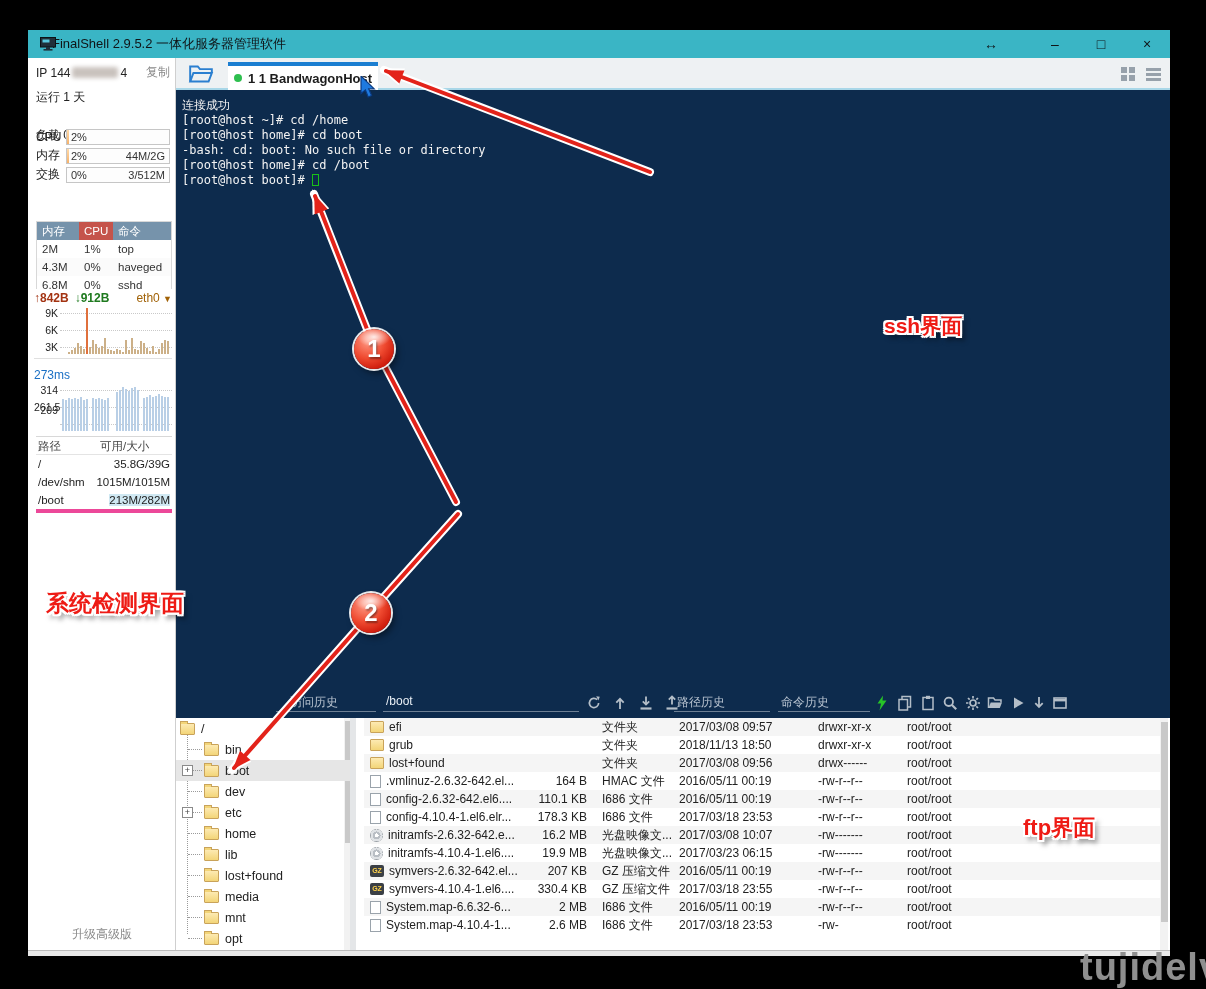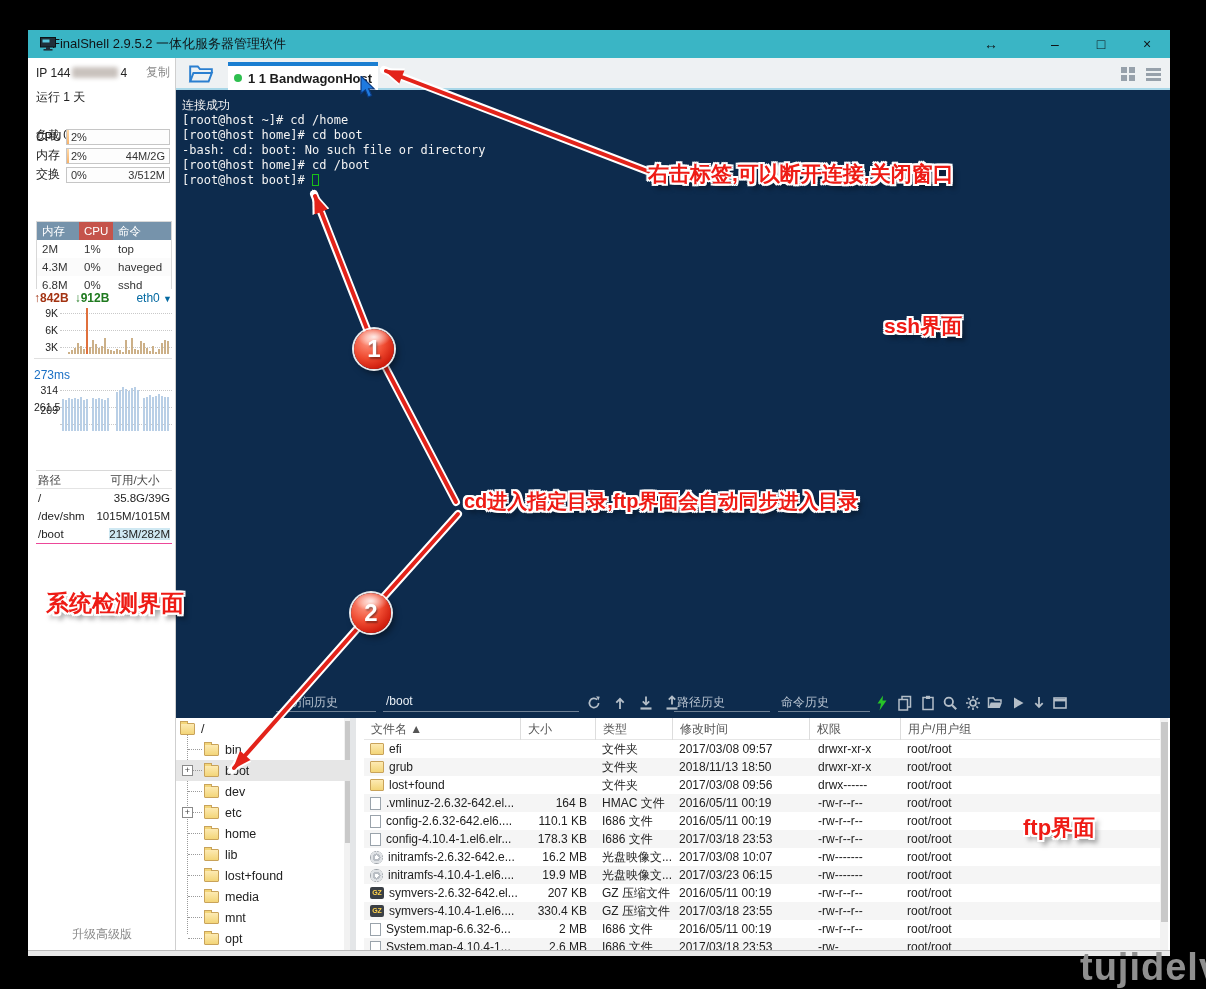--- a/index.html
+++ b/index.html
@@ -31,31 +31,31 @@
 .prow{display:flex;height:18px;line-height:18px}
 .prow.h span{color:#fff;background:#7693ab;padding-left:5px}
 .prow.h span.red{background:#c5544b}
 .prow span{font-size:11.5px;padding-left:5px;color:#333}
 .pc0{width:42px}.pc1{width:34px}.pc2{flex:1}
 .prow:not(.h):nth-child(odd){background:#fbfbfb}
 .graph{position:absolute;left:6px;width:138px;background:#fff}
 #netg{top:231px;height:70px;border-bottom:1px solid #e0e0e0}
 #netg .hdr{display:flex;gap:6px;font-size:12px;height:18px;align-items:center}
 .up-stat{color:#a33312;font-weight:bold}.down-stat{color:#1f7a1f;font-weight:bold}
-.iface{margin-left:auto;color:#0369a1}
+.iface{margin-left:auto;color:#a16207}
 .plot{position:relative;height:48px;overflow:hidden}
 .gline{position:absolute;left:26px;right:0;border-top:1px dotted #c9c9c9}
 .glbl{position:absolute;left:0;width:24px;text-align:right;font-size:10.5px;color:#222;transform:translateY(-6px)}
 .bars{position:absolute;left:28px;right:2px;bottom:1px;top:0;display:flex;align-items:flex-end;gap:1px}
 .bars i{display:block;width:2px;background:#ccb088}
 .bars i.spike{background:#e0703c}
 #pingg{top:310px;height:76px}
 #pingg .lat{font-size:12px;color:#1a6fc4;height:16px}
 #pingg .bars i{background:#b9cfe6;width:2px}
-#disk{top:412px;left:8px;width:136px;position:absolute;border-top:1px solid #d8d8d8;border-bottom:1px solid #ec4899}
+#disk{top:378px;left:8px;width:136px;position:absolute;border-top:1px solid #d8d8d8;border-bottom:4px solid #ec4899}
 .drow{display:flex;height:18px;line-height:18px;font-size:11.5px}
 .drow.h{color:#444;border-bottom:1px solid #e4e4e4}
 .drow .c0{width:58px;padding-left:2px}
 .drow .c1{flex:1;text-align:right;padding-right:2px}
 .drow .hl{background:#cfe8f2}
 #upgrade{top:868px;left:44px;color:#8a8a8a}
 
 #tabbar{left:176px;top:58px;width:994px;height:32px;background:#eef1f3;border-bottom:2px solid #a9d7e8}
 #folderbtn{position:absolute;left:12px;top:5px;width:26px;height:22px}
 #tab{position:absolute;left:52px;top:4px;width:150px;height:28px;background:#fff;border-top:4px solid #1b7ed1;
@@ -286,21 +286,21 @@
             <i style="height: 34.96px;"></i>
             <i style="height: 33.58px;"></i>
             <i style="height: 34.5px;"></i>
           </div>
         </div>
     </div>
 
     <div id="disk">
         <div class="drow h">
           <span class="c0">路径</span>
-          <span class="c1" style="text-align: center; padding-left: 6px;">可用/大小</span>
+          <span class="c1" style="text-align: left; padding-left: 6px;">可用/大小</span>
         </div>
         <div class="drow">
           <span class="c0">/</span>
           <span class="c1"><span>35.8G/39G</span></span>
         </div>
         <div class="drow">
           <span class="c0">/dev/shm</span>
           <span class="c1"><span>1015M/1015M</span></span>
         </div>
         <div class="drow">
@@ -477,28 +477,20 @@
           <span class="lab">mnt</span>
         </div>
         <div class="trow">
           <span class="thline"></span>
           <span class="fold" style="margin-left: 28px;"></span>
           <span class="lab">opt</span>
         </div>
       </div>
     <div id="files">
 
-    <div class="frow h">
-          <span>文件名 ▲</span>
-          <span>大小</span>
-          <span>类型</span>
-          <span>修改时间</span>
-          <span>权限</span>
-          <span>用户/用户组</span>
-        </div>
         <div class="frow">
           <span class="fc name">
             <span class="fico folder"></span>
             <span>efi</span>
           </span>
           <span class="fc size"></span>
           <span class="fc">文件夹</span>
           <span class="fc">2017/03/08 09:57</span>
           <span class="fc" style="padding-left: 9px;">drwxr-xr-x</span>
           <span class="fc">root/root</span>
@@ -656,19 +648,17 @@
       <line x1="650" y1="172" x2="386" y2="71" marker-end="url(#headR)"></line>
       <line x1="374" y1="347" x2="315" y2="196" marker-end="url(#headR)"></line>
       <line x1="376" y1="349" x2="456" y2="502"></line>
       <line x1="458" y1="514" x2="372" y2="610"></line>
       <line x1="371" y1="613" x2="234" y2="768" marker-end="url(#headR)"></line>
     </g>
   </svg>
 
   <div class="badge" style="left:354px;top:329px">1</div>
   <div class="badge" style="left:351px;top:593px">2</div>
-  <div class="red-note" style="left:648px;top:160px;font-size:21px">右击标签,可以断开连接,关闭窗口</div>
   <div class="red-note" style="left:884px;top:312px;font-size:21px">ssh界面</div>
-  <div class="red-note" style="left:464px;top:488px;font-size:20px">cd进入指定目录,ftp界面会自动同步进入目录</div>
   <div class="red-note" style="left:1023px;top:813px;font-size:22px">ftp界面</div>
 
   <div class="a" id="watermark">tujidelv</div>
 </div>
 
 </body></html>

